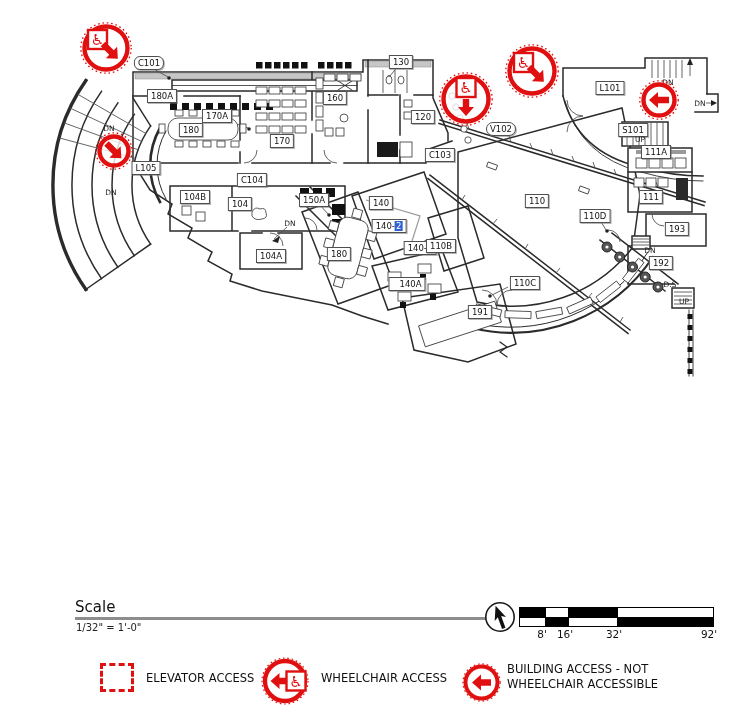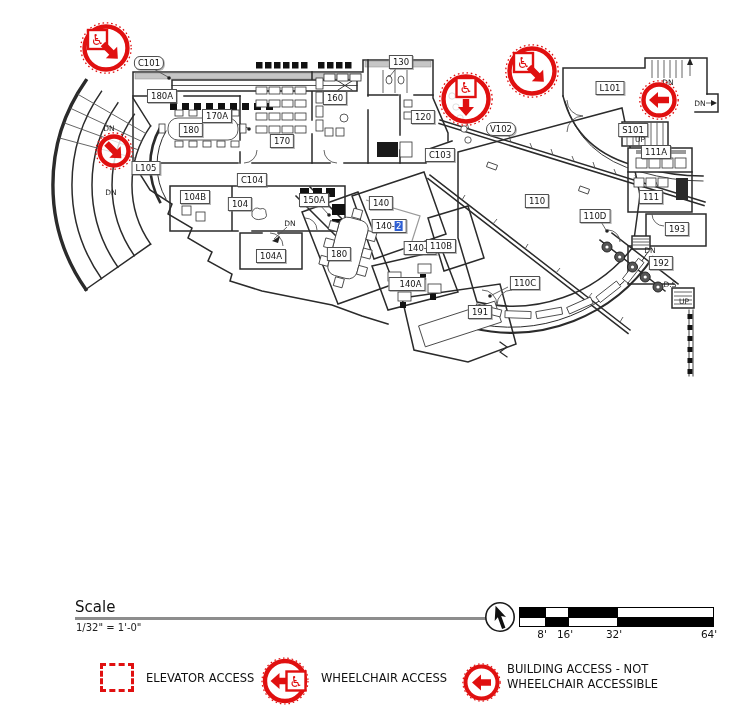--- a/index.html
+++ b/index.html
@@ -404,21 +404,21 @@
     <div class="sb-seg" style="left:48px;top:0;width:49px;height:9px"></div>
     <div class="sb-seg" style="left:25px;top:9px;width:23px;height:9px"></div>
     <div class="sb-seg" style="left:97px;top:9px;width:96px;height:9px"></div>
     <div class="sb-mid"></div>
     <div class="sb-v" style="left:25px"></div>
     <div class="sb-v" style="left:48px"></div>
     <div class="sb-v" style="left:97px"></div>
   <span class="sb-tick" style="left: 22px;">8'</span>
       <span class="sb-tick" style="left: 45px;">16'</span>
       <span class="sb-tick" style="left: 94px;">32'</span>
-      <span class="sb-tick" style="left: 189px;">64'</span>
+      <span class="sb-tick" style="left: 189px;">92'</span>
     </div>
 
   <div>
     <div class="legend-elevator-box"></div>
     <div class="legend-label" style="left:146px;top:671px">ELEVATOR ACCESS</div>
     <span class="licon" style="left:259px;top:655px" id="legend-wheel"><svg width="52" height="52" viewBox="0 0 52 52">
           <circle cx="26" cy="26" r="20" fill="#fff" stroke="#e01010" stroke-width="4.4"></circle>
           <circle cx="26" cy="26" r="23" fill="none" stroke="#e01010" stroke-width="1.2" stroke-dasharray="1.6 2.8"></circle>
           <g transform="translate(28.5,26) rotate(90)">
             <polygon points="0,17 -8,8 -3.2,8 -3.2,0 3.2,0 3.2,8 8,8" fill="#e01010"></polygon>

